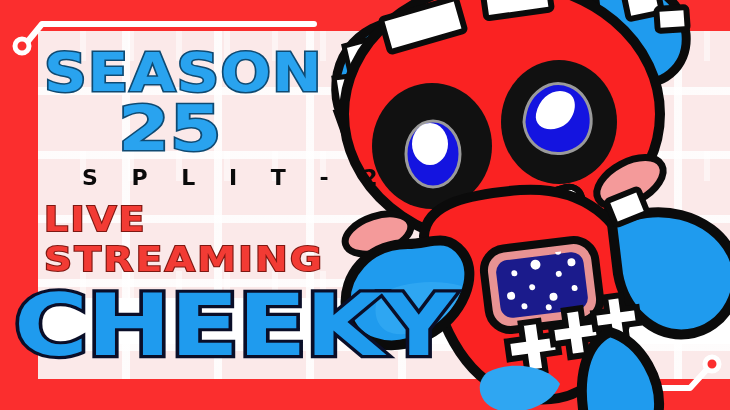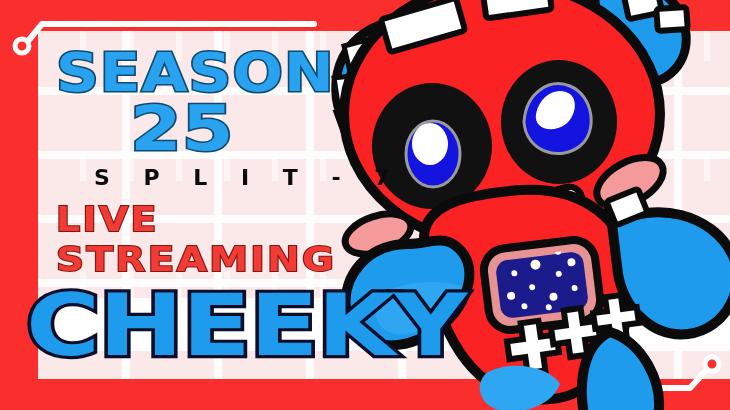--- a/index.html
+++ b/index.html
@@ -59,21 +59,20 @@
 
   
   .deco{position:absolute; pointer-events:none;}
   #deco-tl{left:6px; top:6px;}
   #deco-br{right:4px; bottom:4px;}
 
   
   #textblock{
     position:absolute; left:0; top:0; width:520px; height:304px;
     z-index:6;
-    margin-left:12px;
   }
 
   .season{
     position:absolute; left:44px; top:46px;
     font-family:"DejaVu Sans", sans-serif;
     font-weight:bold;
     font-size:53px;
     letter-spacing:1px;
     color:#29A3EF;
     -webkit-text-stroke:3px #0F4A72;
@@ -286,19 +285,19 @@
     <g>
       <path d="M298 346 C330 356 352 396 346 430 L272 430 C266 394 272 358 298 346 Z" fill="#1F9BEE" stroke="#0B0B0B" stroke-width="10"></path>
       <path d="M176 386 C200 374 236 380 248 398 C240 420 208 430 186 424
                C166 418 162 396 176 386 Z" fill="#2FA6F2"></path>
     </g>
   </svg>
 
   <div id="textblock">
     <div class="season">SEASON</div>
     <div class="seasonnum">25</div>
-    <div class="split">S P L I T - 7</div>
+    <div class="split">S P L I T - 2</div>
     <div class="live">LIVE</div>
     <div class="streaming">STREAMING</div>
     <div class="cheeky">CHEEKY</div>
   </div>
 
 </div>
 
 </body></html>

